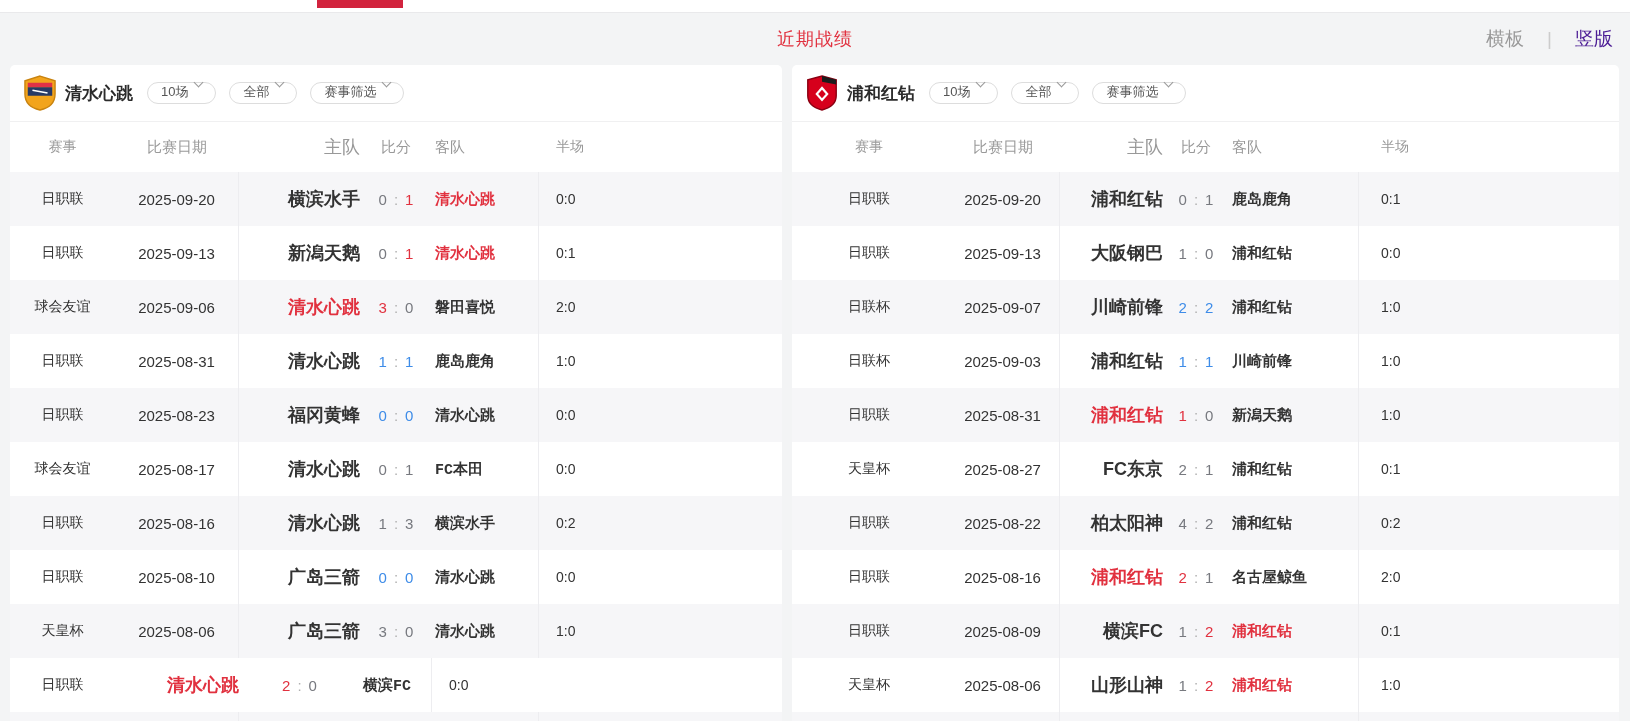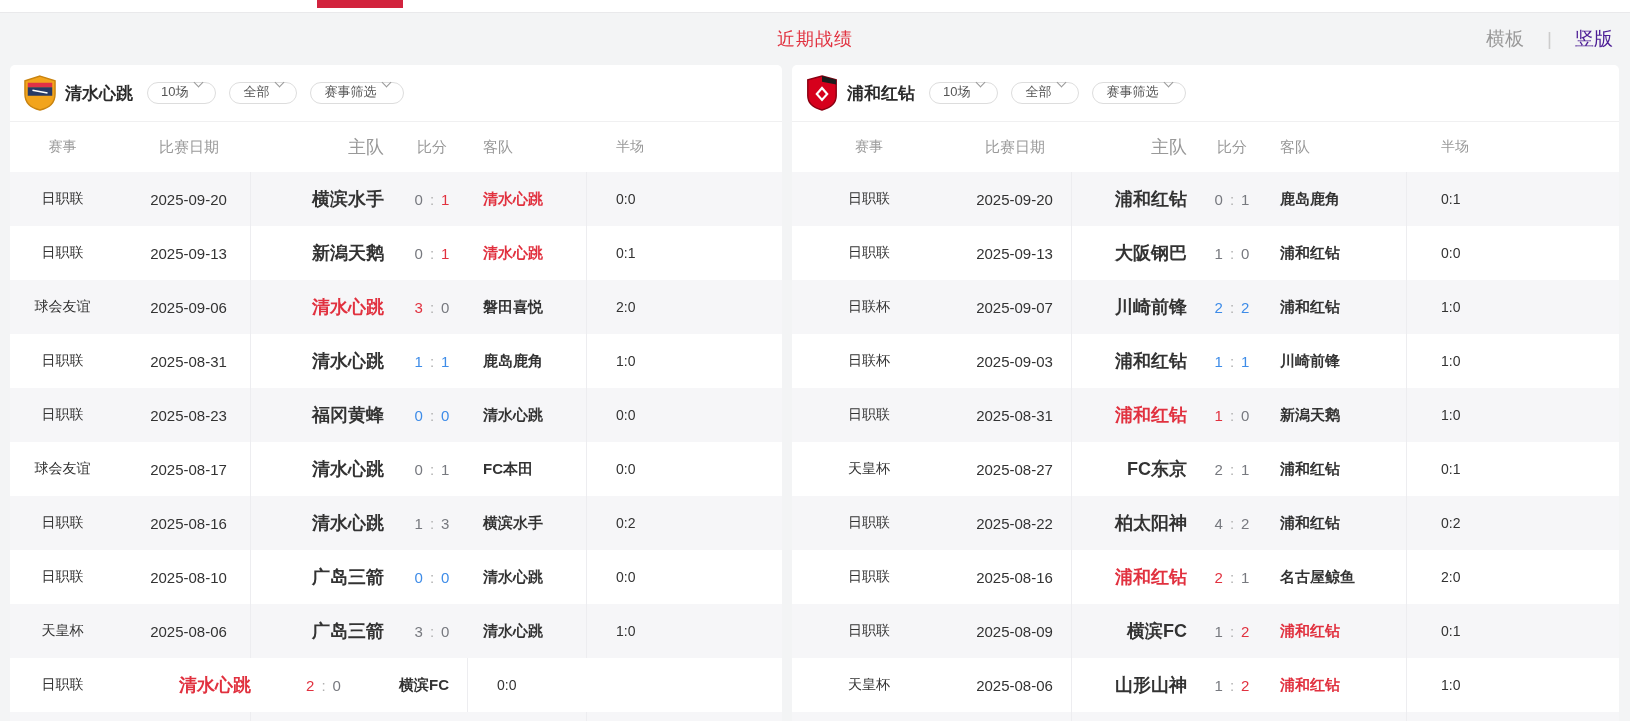--- a/index.html
+++ b/index.html
@@ -23,34 +23,34 @@
   .card-left  { left:10px;  width:772px; }
   .card-right { left:792px; width:827px; }
 
   .team-header { height:57px; display:flex; align-items:center; padding:0 14px; border-bottom:1px solid #f0f0f1; }
   .badge { width:32px; height:36px; margin-right:9px; flex:0 0 auto; }
   .team-name { font-size:17px; font-weight:700; color:#2b2b2b; margin-right:14px; }
   .pill { display:inline-flex; gap:7px; height:22px; padding:0 13px; border:1px solid #ddd; border-radius:16px; background:#fff; color:#555; font-size:13px; margin-right:13px; cursor:pointer; }
   .chev { width:7px; height:7px; border-right:1.5px solid #999; border-bottom:1.5px solid #999; transform:rotate(45deg); margin-top:-4px; }
 
   
-  .thead, .row { display:grid; align-items:center;gap:12px; }
+  .thead, .row { display:grid; align-items:center; }
   .card-left  .thead, .card-left  .row { grid-template-columns:105px 124px 121px 72px 107px 1fr; }
   .card-right .thead, .card-right .row { grid-template-columns:154px 114px 103px 66px 130px 1fr; }
   .thead { height:50px; color:#999; font-size:14px; }
   .row { height:54px; font-size:14px; color:#333; }
   .row.alt { background:#f6f6f8; }
   .row.stub { height:40px; }
   .c { height:100%; display:flex; align-items:center; }
   .c1 { justify-content:center; }
   .c2 { justify-content:center; font-size:15px; border-right:1px solid #ededf0; }
   .thead .c2 { border-right:none; }
   .c3 { justify-content:flex-end; font-weight:700; font-size:18px; }
   .c4 { justify-content:center; font-size:15px; }
-  .c5 { justify-content:flex-start; font-weight:700; font-size:15px; padding-left:3px; border-right:1px solid #ededf0; }
+  .c5 { justify-content:flex-start; font-weight:700; font-size:15px; padding-left:3px; border-right:1px solid #ededf0;font-family:Liberation Mono, monospace; }
   .thead .c5 { border-right:none; }
   .card-left  .c6 { padding-left:17px; }
   .card-right .c6 { padding-left:22px; }
   .thead .c3, .thead .c5 { font-weight:400; }
   .score-d { color:#77797f; font-weight:400; }
   .score-colon { color:#b0b0b0; margin:0 7px; }
   .score-d.red { color:#e1313f; }
   .score-d.blue { color:#3e8ce8; }
   .team-red { color:#e1313f; }
 </style>

